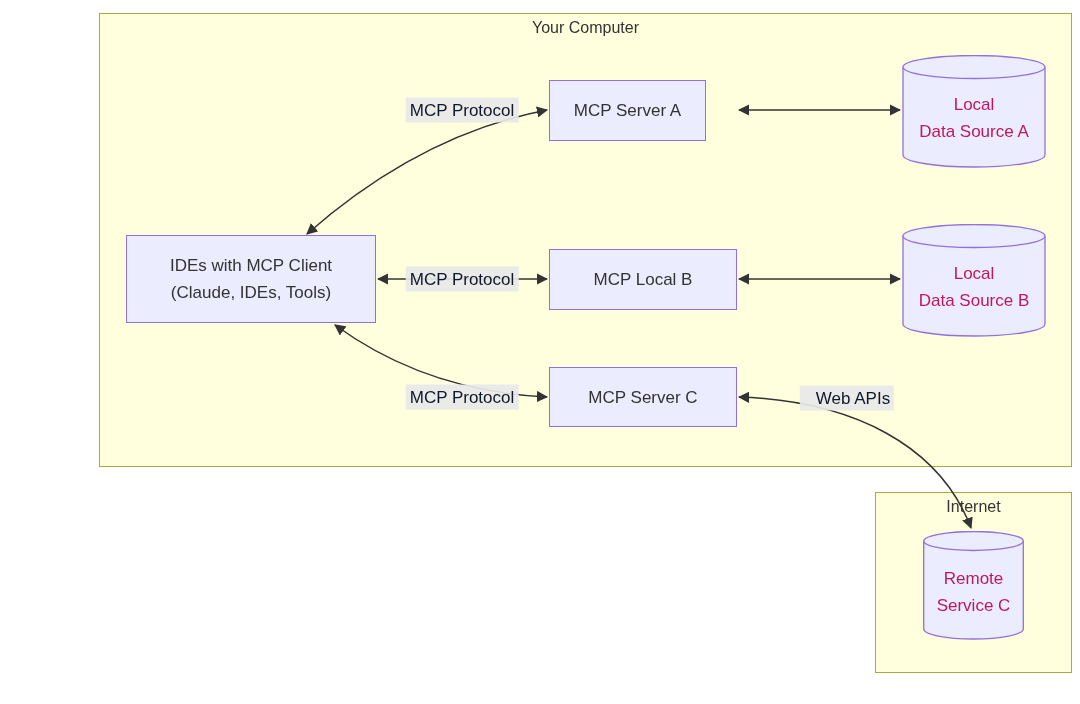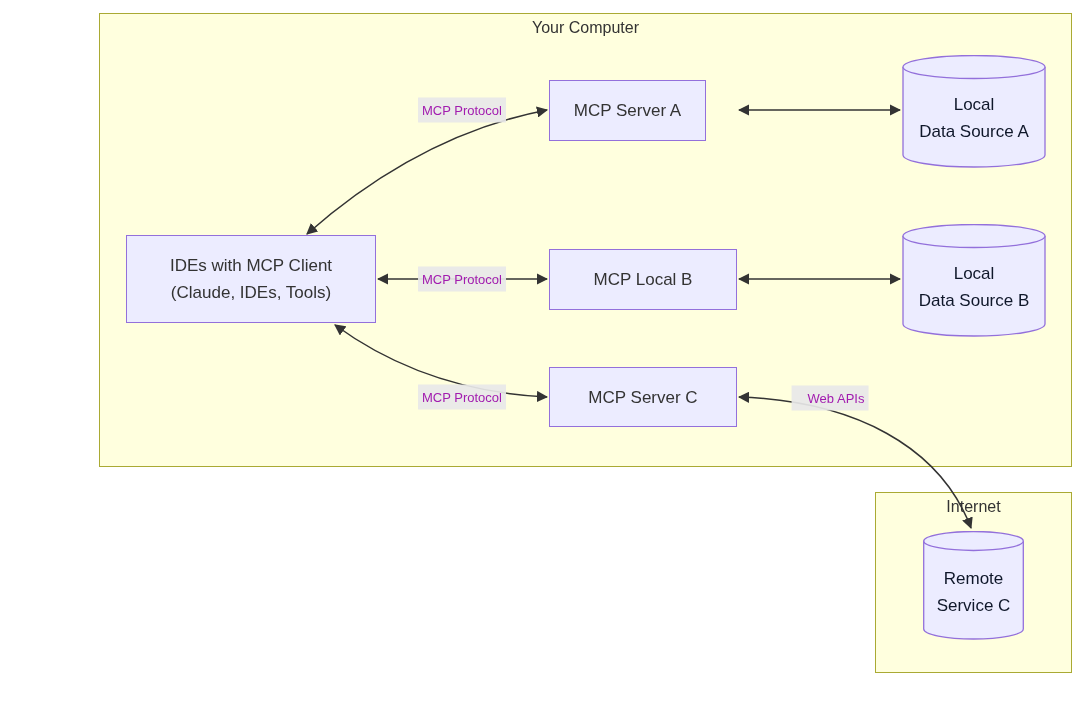--- a/index.html
+++ b/index.html
@@ -17,26 +17,26 @@
   .edges{position:absolute;left:0;top:0;width:1080px;height:704px;pointer-events:none;}
   .node{
     position:absolute;background:#ECECFF;border:1px solid #9370DB;box-sizing:border-box;
     display:flex;flex-direction:column;align-items:center;justify-content:center;
     font-size:17px;color:#333333;text-align:center;line-height:27px;
   }
   .cylinder{position:absolute;}
   .cylinder svg{position:absolute;left:0;top:0;}
   .cyl-text{
     position:absolute;left:0;width:100%;text-align:center;
-    font-size:17px;color:#0f172a;line-height:27px;
+    font-size:17px;color:#be185d;line-height:27px;
   }
   .edge-label{
     position:absolute;transform:translate(-50%,-50%);
-    background:rgba(232,232,232,0.92);color:#a21caf;
-    font-size:13px;line-height:21px;padding:2px 4px;white-space:nowrap;
+    background:rgba(232,232,232,0.92);color:#0f172a;
+    font-size:17px;line-height:21px;padding:2px 4px;white-space:nowrap;
   }
 </style>
 </head>
 <body>
 
 <div class="canvas">
 
   <div class="cluster" style="left:65px;top:13px;width:973px;height:454px;">
     <div class="cluster-label">Your Computer</div>
   </div>
@@ -107,15 +107,15 @@
     </svg>
     <div class="cyl-text" style="top:34px;">
       <div>Remote</div>
       <div>Service C</div>
     </div>
   </div>
 
   <div class="edge-label" style="left:428px;top:110px;">MCP Protocol</div>
   <div class="edge-label" style="left:428px;top:279px;">MCP Protocol</div>
   <div class="edge-label" style="left:428px;top:397px;">MCP Protocol</div>
-  <div class="edge-label" style="left:796px;top:398px;padding-left:16px;">Web APIs</div>
+  <div class="edge-label" style="left:813px;top:398px;padding-left:16px;">Web APIs</div>
 
 </div>
 
 </body></html>

